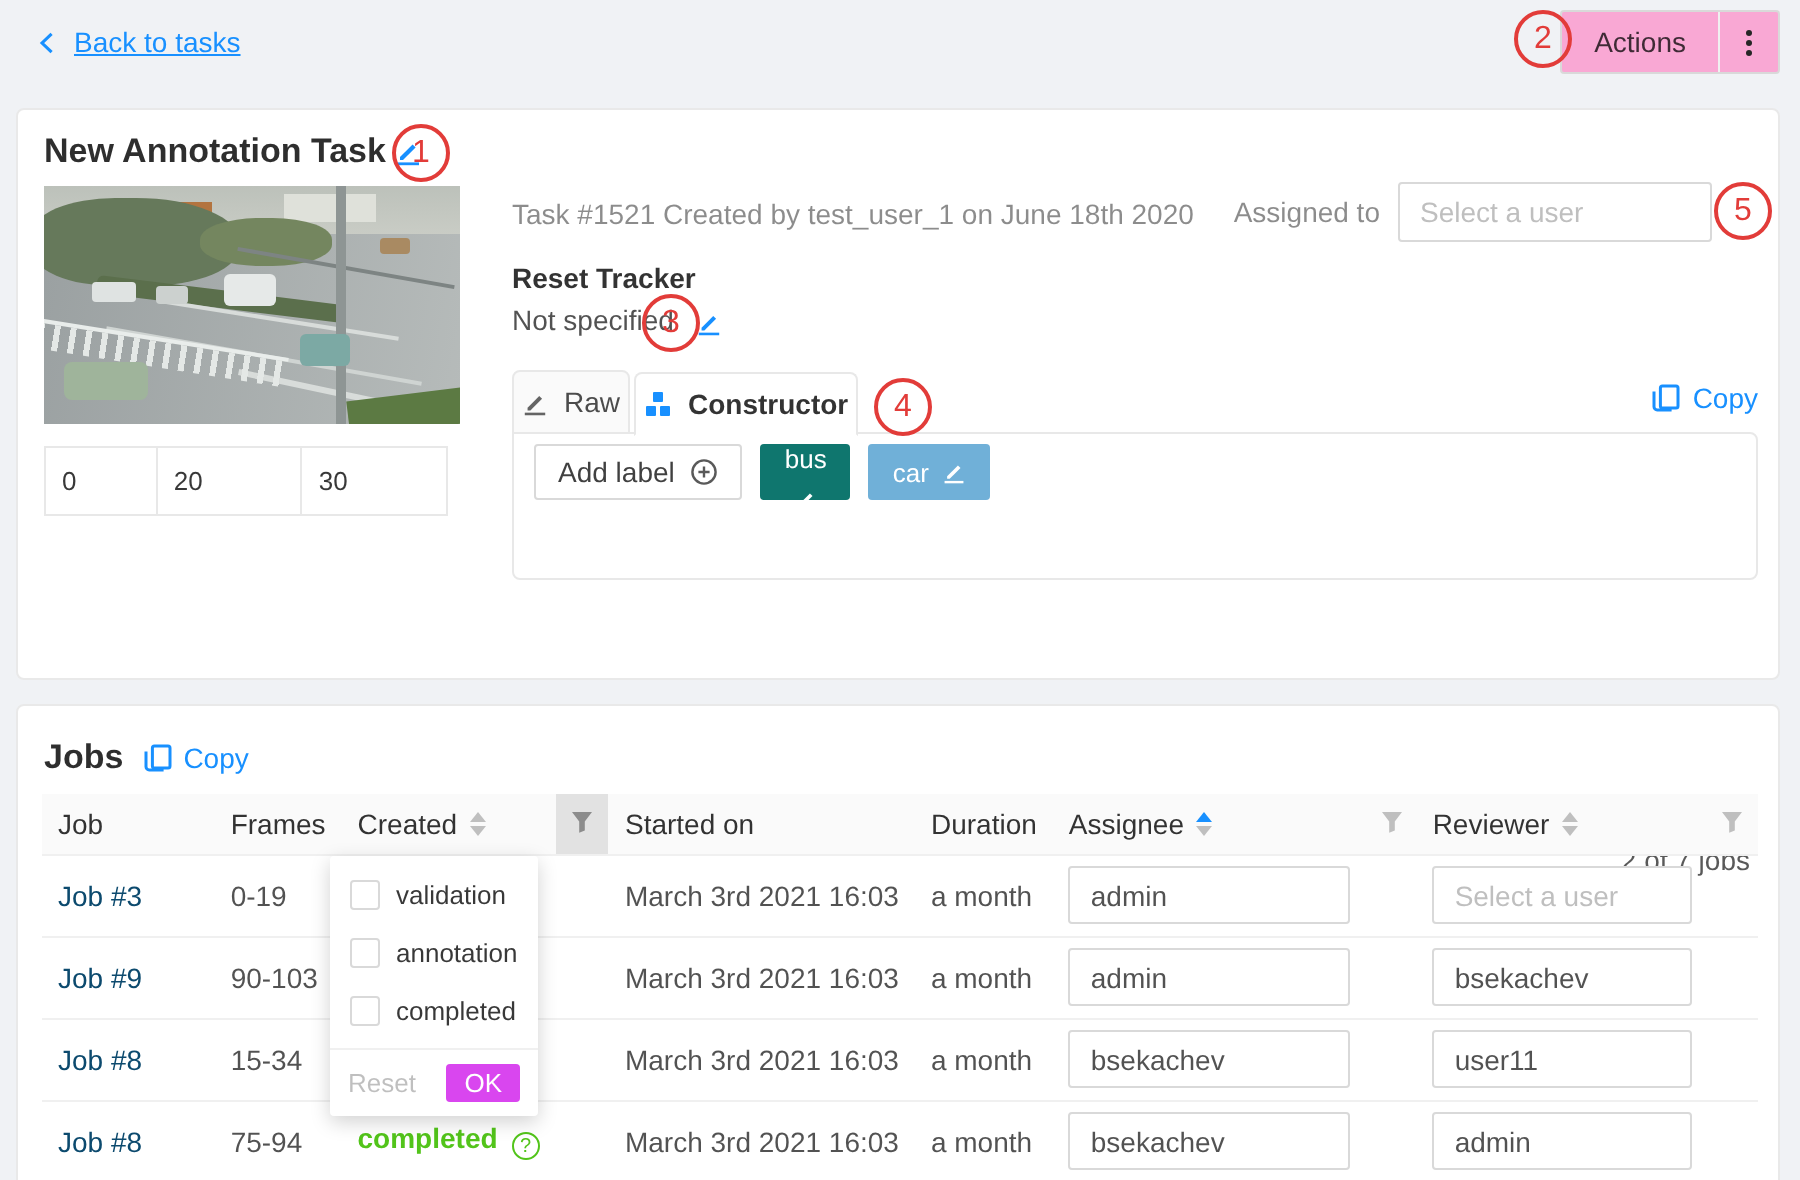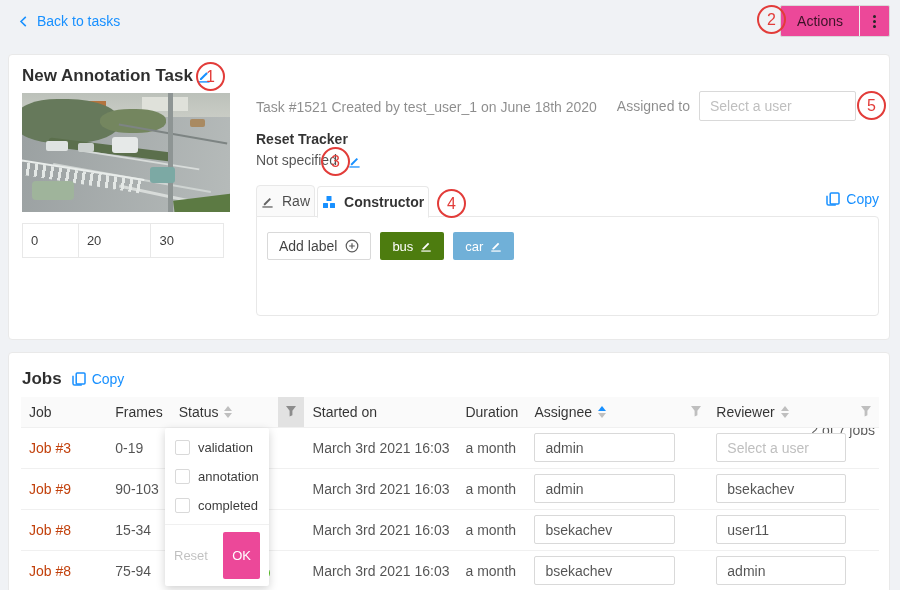--- a/index.html
+++ b/index.html
@@ -8,22 +8,22 @@
     position: relative;
     background: #f0f2f5;
     font-family: "Liberation Sans", sans-serif;
     font-size: 14px;
     color: rgba(0,0,0,0.75);
     overflow: hidden;
   }
 
   
   .topbar { position:absolute; left:0; top:0; width:900px; height:44px; }
-  .back-link { position:absolute; left:18px; top:13px; display:flex; align-items:center; gap:8px; color:#1890ff; cursor:pointer; }
-  .actions-btn { position:absolute; right:10px; top:5px; height:32px; display:flex; align-items:stretch; background:#ec4899; border:1px solid #d9d9d9; border-radius:2px; cursor:pointer;margin-left:28px; }
+  .back-link { position:absolute; left:18px; top:13px; display:flex; align-items:center; gap:8px; color:#1890ff; cursor:pointer;text-decoration:underline; }
+  .actions-btn { position:absolute; right:10px; top:5px; height:32px; display:flex; align-items:stretch; background:#f9a8d4; border:1px solid #d9d9d9; border-radius:2px; cursor:pointer;margin-left:28px; }
   .actions-btn .seg1 { padding:0 16px; line-height:30px; color:rgba(0,0,0,0.75); }
   .actions-btn .seg2 { width:30px; border-left:1px solid #f0f0f0; display:flex; flex-direction:column; align-items:center; justify-content:center; gap:2px; }
   .dot { width:3px; height:3px; border-radius:50%; background:#262626; }
 
   
   .card { position:absolute; left:8px; width:882px; background:#fff; border:1px solid #e9e9e9; border-radius:4px; }
   .card-task { top:54px; height:286px; }
   .card-jobs { top:352px; height:250px; }
 
   
@@ -62,53 +62,53 @@
   .user-select { width:157px; height:30px; border:1px solid #d9d9d9; border-radius:2px; padding:0 10px; font-size:14px; color:rgba(0,0,0,0.68); font-family:"Liberation Sans",sans-serif; outline:none; }
   .user-select::placeholder { color:#bfbfbf; }
   .it-label { position:absolute; left:247px; top:76px; font-weight:bold; color:rgba(0,0,0,0.8); }
   .it-value { position:absolute; left:247px; top:97px; display:flex; align-items:flex-end; gap:11px; color:rgba(0,0,0,0.68); }
 
   .tabsrow { position:absolute; left:247px; top:130px; width:623px; height:32px; display:flex; align-items:flex-end; }
   .tab { height:32px; display:flex; align-items:center; gap:8px; padding:0 4px; border:1px solid #e8e8e8; border-radius:4px 4px 0 0; cursor:pointer; }
   .tab-raw { background:#fafafa; color:rgba(0,0,0,0.7); margin-right:2px; }
   .tab-constructor { background:#fff; border-bottom:1px solid #fff; margin-bottom:-1px; z-index:2; color:rgba(0,0,0,0.8); font-weight:bold; }
   .copy-link { position:absolute; right:0; top:6px; display:flex; align-items:center; gap:6px; color:#1890ff; cursor:pointer; }
-  .pane { position:absolute; left:247px; top:161px; width:623px; height:100px; border:1px solid #e8e8e8; border-radius:0 4px 4px 4px; padding:15px 10px; }
+  .pane { position:absolute; left:247px; top:161px; width:623px; height:74px; border:1px solid #e8e8e8; border-radius:0 4px 4px 4px; padding:5px 10px; }
   .add-label-btn { display:inline-flex; align-items:center; gap:8px; height:28px; padding:0 11px; background:#fff; border:1px solid #d9d9d9; border-radius:2px; color:rgba(0,0,0,0.75); cursor:pointer; }
   .chip { display:inline-flex; align-items:center; gap:7px; height:28px; padding:0 12px; margin-left:9px; border-radius:2px; color:#fff; font-size:13px; cursor:pointer; vertical-align:top; }
   .chip .edit-icon { color:#fff; }
 
   
   .jobs-head { position:absolute; left:13px; top:16px; display:flex; align-items:center; gap:10px; }
   .jobs-title { font-size:17px; font-weight:bold; color:rgba(0,0,0,0.82); }
   .jobs-count { position:absolute; right:14px; top:21px; color:rgba(0,0,0,0.65);margin-top:48px; }
   .jtable { position:absolute; left:12px; top:44px; width:858px; border-collapse:collapse; }
   .jtable th { background:#fafafa; height:30px; padding:4px 8px; text-align:left; font-weight:normal; color:rgba(0,0,0,0.8); white-space:nowrap; }
   .jtable th.fcell { padding:0; text-align:center; }
   .jtable th.fcell.open { background:#e2e2e2; }
   .jtable td { height:41px; padding:4px 8px; border-bottom:1px solid #f0f0f0; color:rgba(0,0,0,0.68); white-space:nowrap; }
   .jtable tr.hrow th { border-bottom:1px solid #f0f0f0; }
-  .job-link { color:#c2410c; cursor:pointer; }
+  .job-link { color:#0c4a6e; cursor:pointer; }
   .thflex { display:inline-flex; align-items:center; gap:6px; }
   .sorters { display:inline-flex; flex-direction:column; gap:2px; cursor:pointer; }
   .c-up { width:0; height:0; border-left:4px solid transparent; border-right:4px solid transparent; border-bottom:5px solid #bfbfbf; }
   .c-dn { width:0; height:0; border-left:4px solid transparent; border-right:4px solid transparent; border-top:5px solid #bfbfbf; }
   .c-up.active { border-bottom-color:#1890ff; }
   .row-input { width:100%; height:29px; border:1px solid #d9d9d9; border-radius:2px; padding:0 10px; font-size:14px; color:rgba(0,0,0,0.68); font-family:"Liberation Sans",sans-serif; outline:none; }
   .row-input::placeholder { color:#bfbfbf; }
   .status-completed { color:#52c41a; font-weight:bold; margin-right:7px; }
   .qmark { display:inline-flex; width:14px; height:14px; border:1px solid #52c41a; border-radius:50%; color:#52c41a; font-size:10px; align-items:center; justify-content:center; vertical-align:-2px; }
 
   
   .fdrop { position:absolute; left:165px; top:428px; width:104px; background:#fff; border-radius:2px; box-shadow:0 3px 10px rgba(0,0,0,0.18); z-index:10; padding-top:5px; font-size:13px; }
   .fitem { display:flex; align-items:center; gap:8px; padding:7px 10px; cursor:pointer; color:rgba(0,0,0,0.78); }
   .cb { width:15px; height:15px; border:1px solid #d9d9d9; border-radius:2px; background:#fff; flex:none; }
   .ffoot { display:flex; justify-content:space-between; align-items:center; border-top:1px solid #f0f0f0; margin-top:4px; padding:7px 9px; }
   .reset-btn { color:rgba(0,0,0,0.25); cursor:default; }
-  .ok-btn { background:#ec4899; color:#fff; border-radius:2px; padding:16px 9px; font-size:13px; cursor:pointer; }
+  .ok-btn { background:#d946ef; color:#fff; border-radius:2px; padding:2px 9px; font-size:13px; cursor:pointer; }
 
   
   .ann { position:absolute; width:29px; height:29px; border:2px solid #e23c39; border-radius:50%; color:#e23c39; font-size:16px; display:flex; align-items:center; justify-content:center; z-index:20; background:transparent; }
 </style>
 </head>
 <body>
 
 <div class="topbar">
   <div class="back-link">
     <span style="display:inline-flex;">
@@ -222,21 +222,21 @@
 
   <div class="pane">
     <div class="add-label-btn">
       <span>Add label</span>
       <span style="display:inline-flex;">
         <svg width="14" height="14" viewBox="0 0 14 14" fill="none" stroke="rgba(0,0,0,0.65)" stroke-width="1.2">
             <circle cx="7" cy="7" r="5.8"></circle>
             <path d="M7 4.2v5.6M4.2 7h5.6"></path>
           </svg>
       </span>
-    </div><span class="chip" style="background-color: #4d7c0f;">
+    </div><span class="chip" style="background-color: #0f766e; flex-direction: column;">
       <span>bus</span>
       <span class="edit-icon">
           <svg width="12" height="12" viewBox="0 0 14 14">
             <path d="M3 9.5 L9.3 3.2 L10.8 4.7 L4.5 11 L3 11 Z" fill="currentColor"></path>
             <rect x="1.5" y="12.2" width="11" height="1.4" fill="currentColor"></rect>
           </svg>
         </span>
     </span><span class="chip" style="background-color: rgb(112, 176, 216);">
       <span>car</span>
       <span class="edit-icon">
@@ -276,21 +276,21 @@
         <col style="width:28px">
       <col style="width:163px">
         <col style="width:28px">
     </colgroup>
     <tbody>
         <tr class="hrow">
       <th>Job</th>
       <th>Frames</th>
       <th>
         <span class="thflex">
-              <span>Status</span>
+              <span>Created</span>
           <span class="sorters">
                 <span class="c-up"></span>
                 <span class="c-dn"></span>
               </span>
         </span>
       </th>
       <th class="fcell open">
         <svg width="12" height="12" viewBox="0 0 12 12" fill="#8c8c8c">
               <path d="M1 1h10L7.4 5.8v4.4L4.6 11.4V5.8L1 1z"></path>
             </svg>

